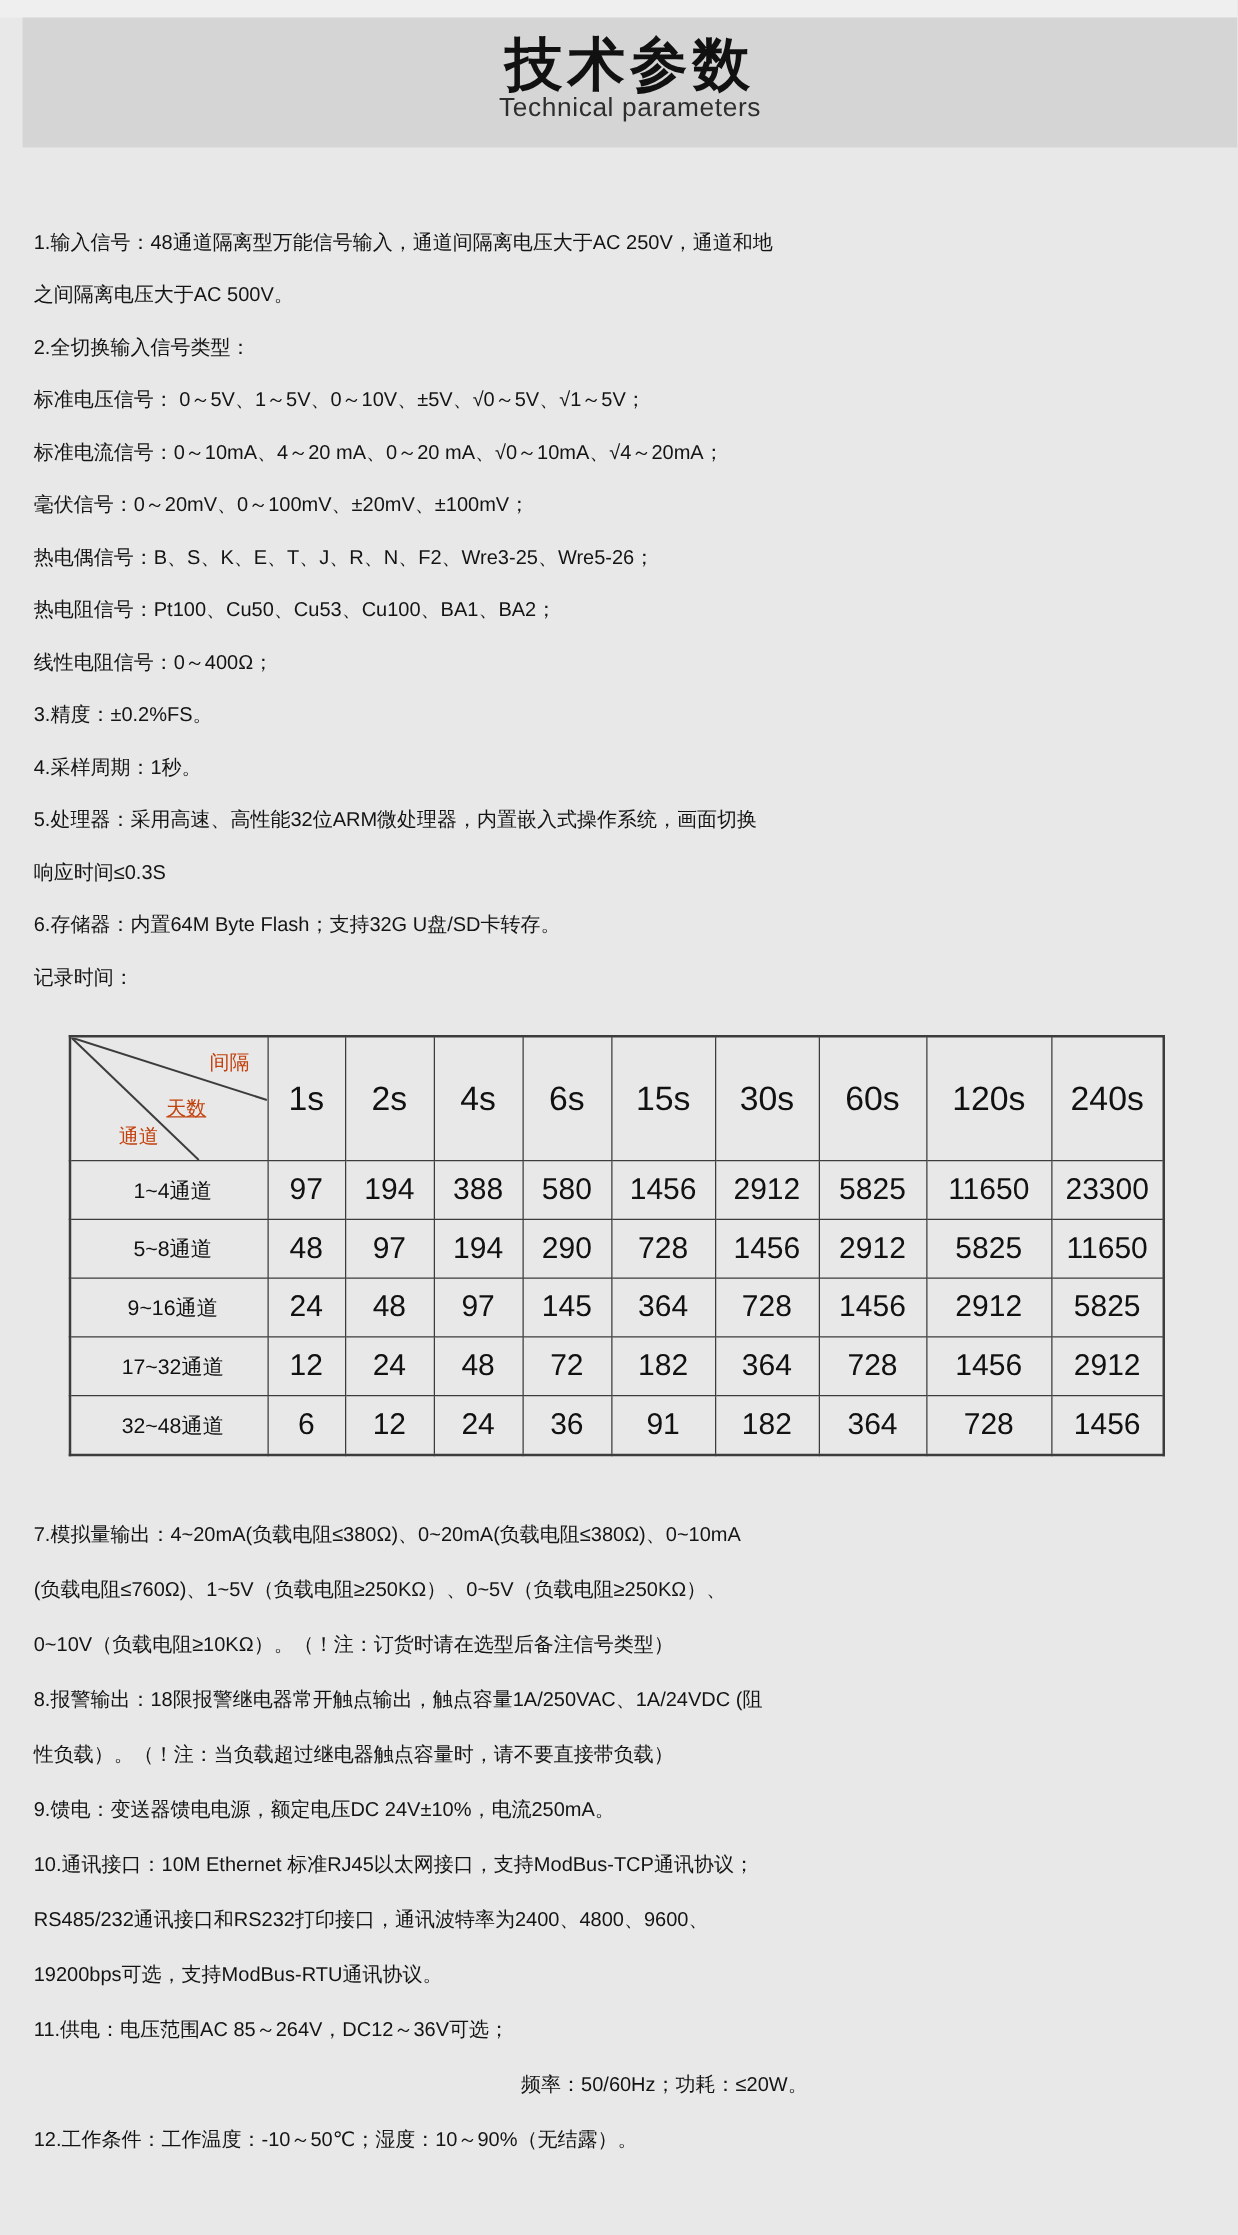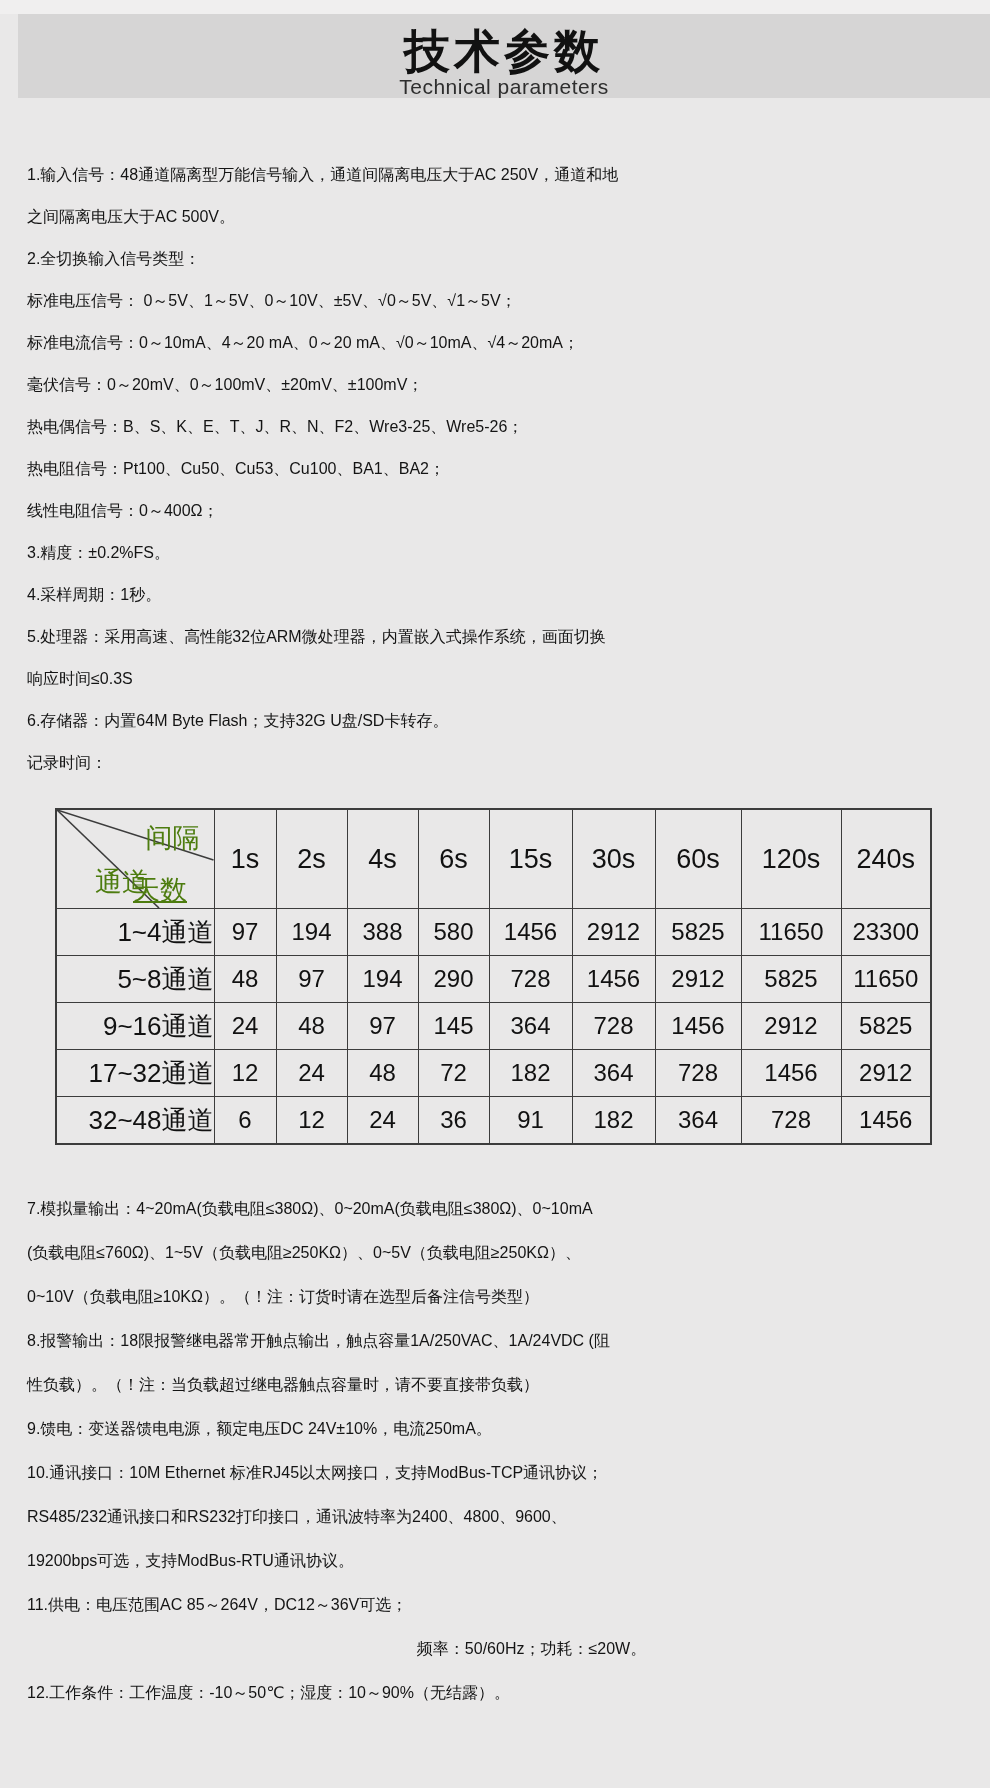--- a/index.html
+++ b/index.html
@@ -6,21 +6,21 @@
   body {
     width: 990px;
     min-height: 1788px;
     background: #e9e8e8;
     font-family: "Liberation Sans", "DejaVu Sans", sans-serif;
     color: #141414;
     overflow-x: hidden;
   }
   .top-strip { height: 14px; background: #f0efef; }
   .title-band {
-    height: 84px;
+    height: 104px;
     background: #d6d5d5;
     text-align: center;
     margin-left: 18px;
   }
   .title-band h1 {
     margin: 0;
     padding-top: 12px;
     font-size: 46px;
     font-weight: 700;
     letter-spacing: 4px;
@@ -53,29 +53,29 @@
     border: 1px solid #3c3c3c;
     text-align: center;
     font-size: 24px;
     color: #111;
     height: 46px;
     padding: 0;
     overflow: hidden;
   }
   table.record tr.head td { height: 98px; font-size: 27px; }
   table.record td.rowlabel {
-    text-align: right;
+    text-align: center;
     padding-left: 6px;
-    font-size: 26px;
+    font-size: 17px;
   }
   td.corner { position: relative; }
   td.corner svg { position: absolute; left: 0; top: 0; width: 100%; height: 100%; display: block; }
-  td.corner span { position: absolute; font-size: 27px; color: #4d7c0f; }
+  td.corner span { position: absolute; font-size: 16px; color: #c2410c; }
   .c-top { top: 10px; right: 14px; }
-  .c-mid { top: 62px; left: 76px; text-decoration: underline; }
+  .c-mid { top: 47px; left: 76px; text-decoration: underline; }
   .c-bot { bottom: 8px; left: 8px; margin-left: 30px; }
 </style>
 </head>
 <body>
 
 <div class="page">
 
   <div class="top-strip"></div>
 
   <header class="title-band">

